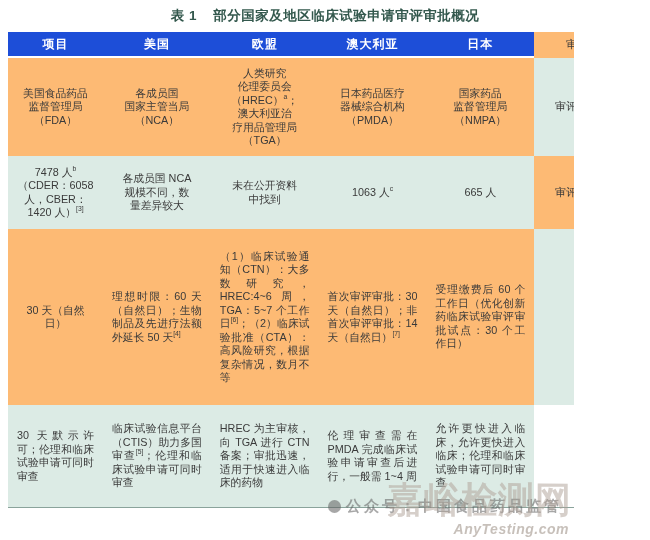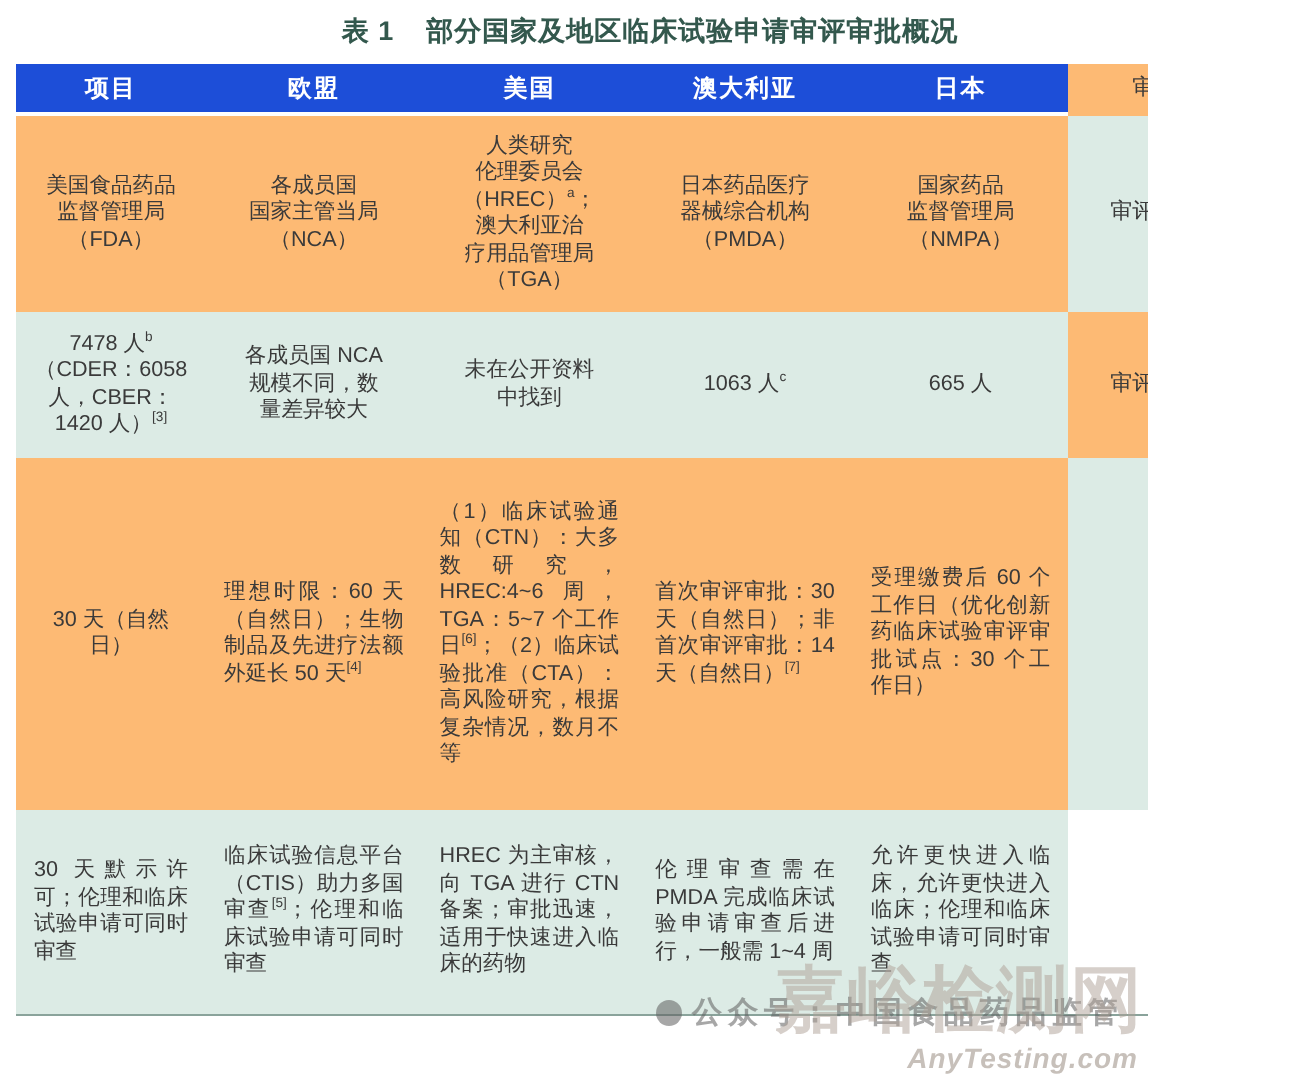--- a/index.html
+++ b/index.html
@@ -77,22 +77,22 @@
 
 <div class="page">
 
   <div class="title">
     <span class="num">表 1</span><span>部分国家及地区临床试验申请审评审批概况</span>
   </div>
 
   <div class="tbl">
 
     <div class="hc">项目</div>
+    <div class="hc">美国</div>
     <div class="hc">欧盟</div>
-    <div class="hc">美国</div>
     <div class="hc">澳大利亚</div>
     <div class="hc">日本</div>
 
     <div class="c rl center lbl">
         <div class="txt">审批机构</div>
       </div>
     <div class="c rl center">
         <div class="txt">美国食品药品<br>监督管理局<br>（FDA）</div>
       </div>
     <div class="c rl center">

